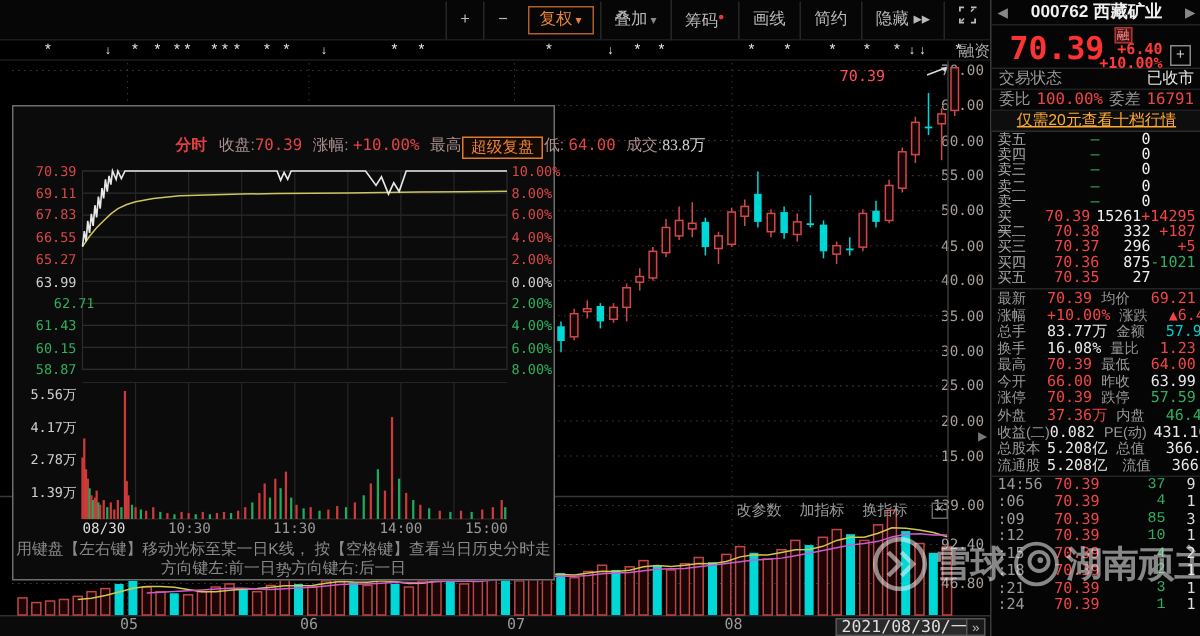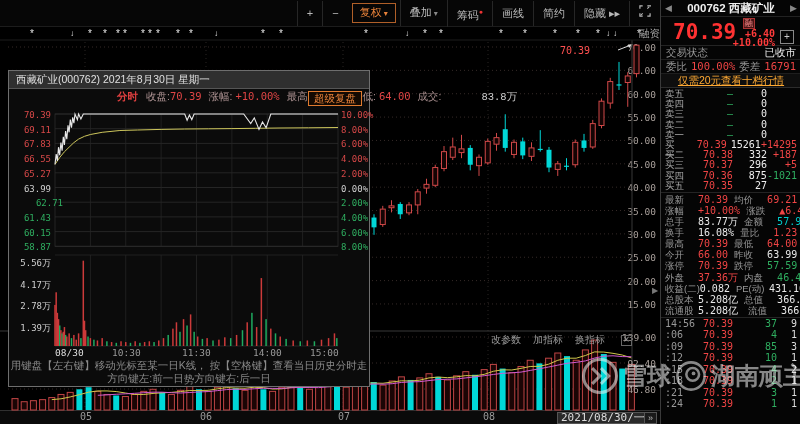--- a/index.html
+++ b/index.html
@@ -28,21 +28,21 @@
 #volhdr{position:absolute;left:0;top:333px;width:632px;display:flex;justify-content:flex-end;gap:12px;z-index:2;align-items:center;}
 #volhdr span{font-size:10px;color:#9a9a9a;cursor:pointer;}
 #volclose{border:1px solid #666;color:#999;font-size:8px;line-height:8px;width:9px;height:9px;text-align:center;margin-left:4px;cursor:pointer;}
 
 #popup{position:absolute;left:8px;top:70px;width:360px;height:315px;background:#0b0b0b;border:1px solid #6e6e6e;z-index:5;}
 #ptitle{height:17px;background:#2f2f2f;border-bottom:1px solid #555;color:#e0e0e0;font-size:10.5px;line-height:17px;padding-left:7px;}
 #pstats{position:absolute;left:0;top:19px;width:100%;height:14px;font-size:10.5px;white-space:nowrap;padding-left:108px;box-sizing:border-box;}
 #pstats .tab{color:#e04040;font-weight:bold;margin-right:8px;}
 #pstats .k{color:#a98f8f;}
 #pstats .v{color:#e04545;margin-right:7px;font-family:"DejaVu Sans Mono",monospace;}
-#pstats .vol{color:#cfcfcf;font-family:Liberation Mono, monospace;margin-left:40px;}
+#pstats .vol{color:#cfcfcf;font-family:Liberation Serif, serif;}
 #replay{position:absolute;right:7px;top:20px;border:1px solid #e07a2e;color:#e8823a;font-size:10.5px;padding:0px 5px;line-height:13px;background:#140a02;cursor:pointer;}
 .plabel{position:absolute;font-size:9px;font-family:"DejaVu Sans Mono",monospace;width:38px;}
 .ptime{position:absolute;top:276px;font-size:9.5px;color:#999;font-family:"DejaVu Sans Mono",monospace;}
 .phint{position:absolute;width:100%;text-align:center;color:#8a8a8a;font-size:10.5px;}
 
 #panel{position:absolute;left:660px;top:0;width:140px;height:424px;background:#050505;border-left:1px solid #3a3a3a;z-index:4;font-size:10.5px;}
 #pname{height:16px;line-height:16px;text-align:center;color:#f0f0f0;font-weight:bold;font-size:11.5px;position:relative;border-bottom:1px solid #222;}
 #pname .nav{position:absolute;top:0;color:#888;font-weight:normal;font-size:9px;cursor:pointer;}
 #pricebox{position:relative;height:28px;border-bottom:1px solid #242424;}
 #bigprice{position:absolute;left:12px;top:3px;font-size:21px;font-weight:bold;color:#ff3232;}
@@ -58,21 +58,21 @@
 .brow .l{width:24px;color:#aaa;font-size:9.5px;}
 .brow .p{flex:0 0 44px;text-align:right;}
 .brow .v{flex:0 0 34px;text-align:right;color:#eee;}
 .brow .c{flex:1;text-align:right;}
 .srow{display:flex;height:11.1px;line-height:11.1px;padding:0 4px;font-size:10px;white-space:nowrap;}
 .srow .k{flex:0 0 33px;color:#999;font-size:9.5px;overflow:visible;}
 .srow .val{flex:1;text-align:right;}
 .trow{display:flex;height:11.5px;line-height:11.5px;padding:0 4px;font-size:10px;}
 .trow .t{width:28px;color:#999;}
 .trow .p{flex:0 0 40px;text-align:right;color:#f04545;}
-.trow .v{flex:1;text-align:right;}
+.trow .v{flex:1;text-align:right;font-family:Liberation Mono, monospace;}
 .trow .n{flex:0 0 20px;text-align:right;color:#ddd;}
 .cr{color:#f04545;} .cg{color:#2fae60;} .cw{color:#e8e8e8;} .cc{color:#00cccc;}
 #bookwrap{border-bottom:1px solid #242424;padding:1px 0;}
 #statswrap{border-bottom:1px solid #242424;padding:1px 0;}
 #collapse{position:absolute;left:652px;top:286px;color:#777;font-size:8px;z-index:6;cursor:pointer;}
 
 #wm{position:absolute;left:580px;top:356px;display:flex;align-items:center;gap:3px;opacity:.55;z-index:30;pointer-events:none;color:#f2f2f2;}
 #wm .wt{font-size:24px;font-weight:bold;white-space:nowrap;}
 </style>
 </head>
@@ -316,21 +316,20 @@
   <div id="mxlabels">
       <div class="xlabel" style="left: 80px;">05</div>
       <div class="xlabel" style="left: 200px;">06</div>
       <div class="xlabel" style="left: 338px;">07</div>
       <div class="xlabel" style="left: 483px;">08</div>
     </div>
   <div id="datebox" class="mono">2021/08/30/一</div>
   <div id="pager">»</div>
 
   <div id="popup">
-    <div id="ptitle">西藏矿业(000762) 2021年8月30日 星期一</div>
     <div id="pstats"><span class="tab">分时</span><span class="k">收盘:</span><span class="v">70.39</span><span class="k">涨幅: </span><span class="v">+10.00%</span><span class="k">最高: </span><span class="v">70.39</span><span class="k">最低: </span><span class="v">64.00</span><span class="k">成交:</span><span class="vol">83.8万</span></div>
     <div id="replay">超级复盘</div>
     <svg id="psvg" class="abs" style="left:0;top:34px" width="358" height="244" viewBox="0 0 358 244">
         <line x1="46" y1="9" x2="329" y2="9" stroke="#2c2c2c" stroke-width="0.8"></line>
         <line x1="46" y1="23.7" x2="329" y2="23.7" stroke="#2c2c2c" stroke-width="0.8"></line>
         <line x1="46" y1="38.4" x2="329" y2="38.4" stroke="#2c2c2c" stroke-width="0.8"></line>
         <line x1="46" y1="53.099999999999994" x2="329" y2="53.099999999999994" stroke="#2c2c2c" stroke-width="0.8"></line>
         <line x1="46" y1="67.8" x2="329" y2="67.8" stroke="#2c2c2c" stroke-width="0.8"></line>
         <line x1="46" y1="82.5" x2="329" y2="82.5" stroke="#2c2c2c" stroke-width="0.8"></line>
         <line x1="46" y1="97.19999999999999" x2="329" y2="97.19999999999999" stroke="#2c2c2c" stroke-width="0.8"></line>

